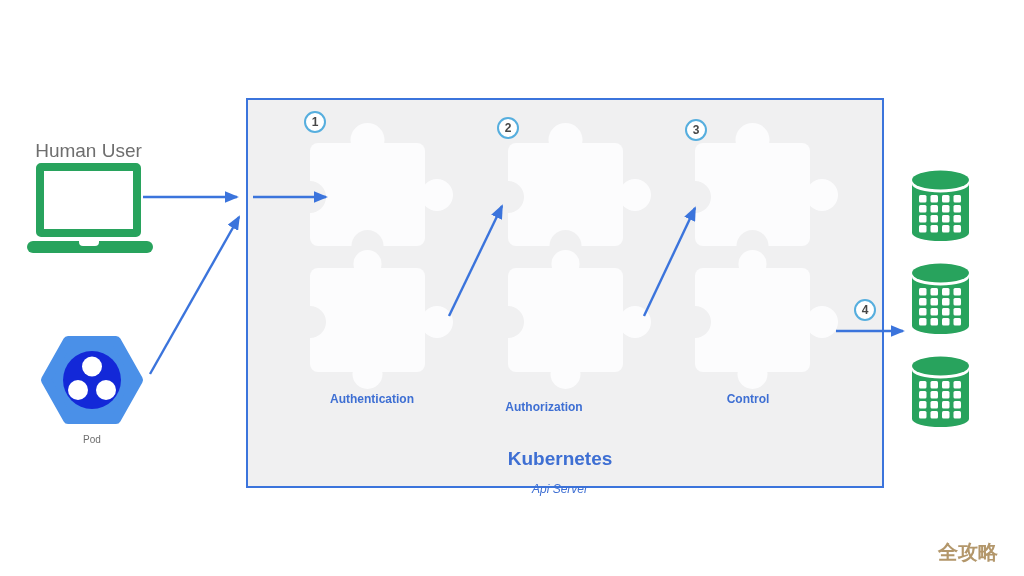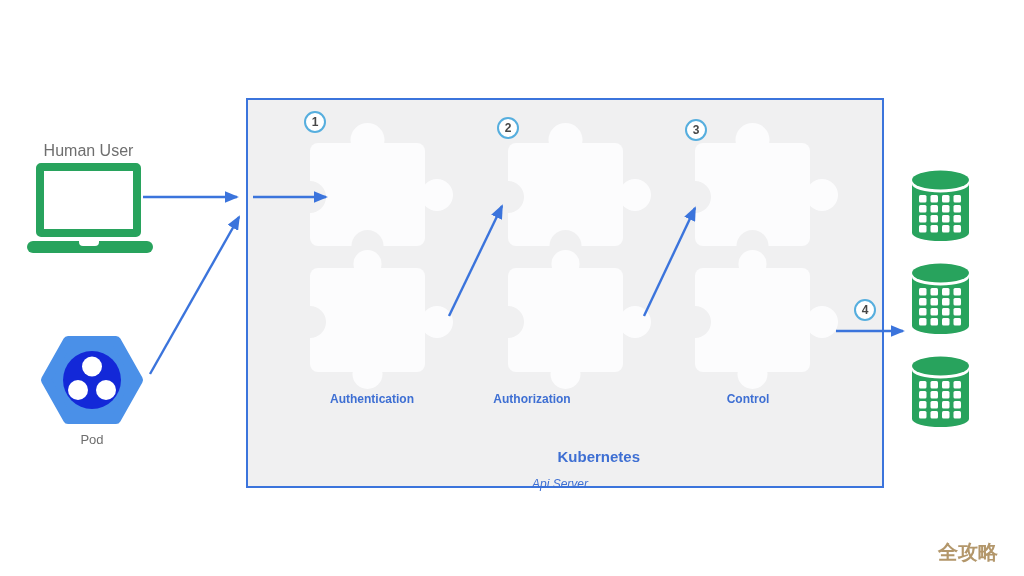--- a/index.html
+++ b/index.html
@@ -3,21 +3,21 @@
 <meta charset="utf-8">
 <style>
   * { margin:0; padding:0; box-sizing:border-box; }
   html,body { width:1024px; height:576px; }
   body { font-family:"Liberation Sans", sans-serif; background:#fff; overflow:hidden; }
   #canvas { position:relative; width:1024px; height:576px; background:#fff; }
 
   .abs { position:absolute; }
 
   
-  .caption { position:absolute; color:var(--text-gray); font-size:16px; line-height:15px; text-align:center; }
+  .caption { position:absolute; color:var(--text-gray); font-size:19px; line-height:15px; text-align:center; }
 
   
   .laptop-screen { position:absolute; left:36px; top:163px; width:105px; height:74px;
                    border:8px solid var(--green); border-radius:5px; background:#fff; }
   .laptop-base   { position:absolute; left:27px; top:241px; width:126px; height:12px;
                    background:var(--green); border-radius:7px; }
   .laptop-notch  { position:absolute; left:79px; top:241px; width:20px; height:5px;
                    background:#fff; border-radius:0 0 4px 4px; }
 
   
@@ -34,21 +34,21 @@
                  background:#fff; border:2px solid var(--step-ring); color:#474747;
                  font-size:12px; font-weight:700; display:flex; align-items:center;
                  justify-content:center; z-index:4; }
 
   
   .stage-label { position:absolute; top:391px; width:160px; text-align:center;
                  color:var(--label-blue); font-weight:700; font-size:12px; line-height:17px; }
 
   .k-block { position:absolute; left:480px; top:448px; width:160px; text-align:center;
              color:var(--label-blue); }
-  .k-title { font-weight:700; font-size:15px;text-align:right; }
+  .k-title { font-weight:700; font-size:19px; }
   .k-sub   { font-style:italic; font-size:12px; margin-top:12px; }
 
   
   .db-icon { position:absolute; left:912px; }
   .db  { fill:var(--green); }
   .dbg { fill:#fff; }
 
   
   .hex  { fill:var(--pod-hex); stroke:var(--pod-hex); stroke-width:10; stroke-linejoin:round; }
   .core { fill:var(--pod-core); }
@@ -76,21 +76,21 @@
     <div class="laptop-notch"></div>
   </div>
 
   <svg class="abs" style="left:40px; top:332px;" width="104" height="96" viewBox="0 0 104 96">
     <polygon class="hex" points="6,48 28,9 76,9 98,48 76,87 28,87"></polygon>
     <circle class="core" cx="52" cy="48" r="29"></circle>
     <circle class="dot" cx="52" cy="34.5" r="10"></circle>
     <circle class="dot" cx="38" cy="58" r="10"></circle>
     <circle class="dot" cx="66" cy="58" r="10"></circle>
   </svg>
-  <div class="caption" style="left:12px; top:432px; width:160px; font-size:13px;">
+  <div class="caption" style="left:12px; top:432px; width:160px; font-size:10px;">
     <div>Pod</div>
   </div>
 
   <div id="api-box"></div>
 
   <svg class="pz" style="left:280px;" width="175" height="280" viewBox="0 0 175 280">
     <rect class="pzw" x="30" y="30" width="115" height="103" rx="8"></rect>
     <circle class="pzw" cx="87.5" cy="27" r="17"></circle>
     <circle class="pzw" cx="157" cy="82" r="16"></circle>
     <rect class="pzw" x="30" y="155" width="115" height="104" rx="8"></rect>
@@ -125,21 +125,21 @@
     <path class="pzn" d="M71.5,133 A16,16 0 0 1 103.5,133 Z"></path>
     <path class="pzn" d="M30,193 A16,16 0 0 1 30,225 Z"></path>
   </svg>
 
   <div class="step-circle" style="left:304px; top:111px;">1</div>
   <div class="step-circle" style="left:497px; top:117px;">2</div>
   <div class="step-circle" style="left:685px; top:119px;">3</div>
   <div class="step-circle" style="left:854px; top:299px;">4</div>
 
   <div class="stage-label" style="left:292px;">Authentication</div>
-  <div class="stage-label" style="left:452px;">Authorization</div>
+  <div class="stage-label" style="left:464px;margin-top:8px;">Authorization</div>
   <div class="stage-label" style="left:668px;">
     <div>Control</div>
   </div>
 
   <div class="k-block">
     <div class="k-title">Kubernetes</div>
     <div class="k-sub">Api Server</div>
   </div>
 
   <svg class="db-icon" style="top:170px;" width="57" height="72" viewBox="0 0 57 72">

